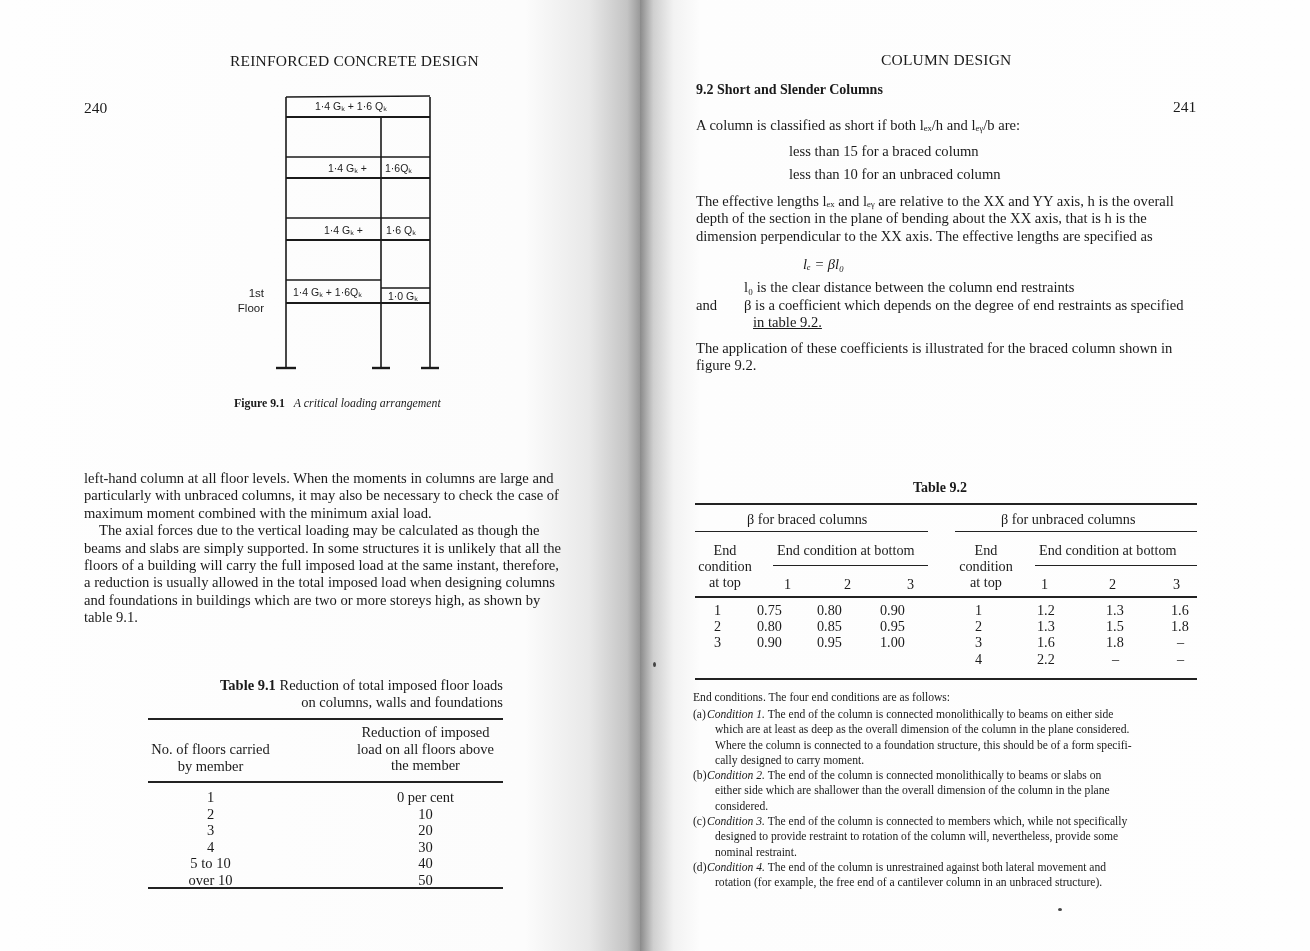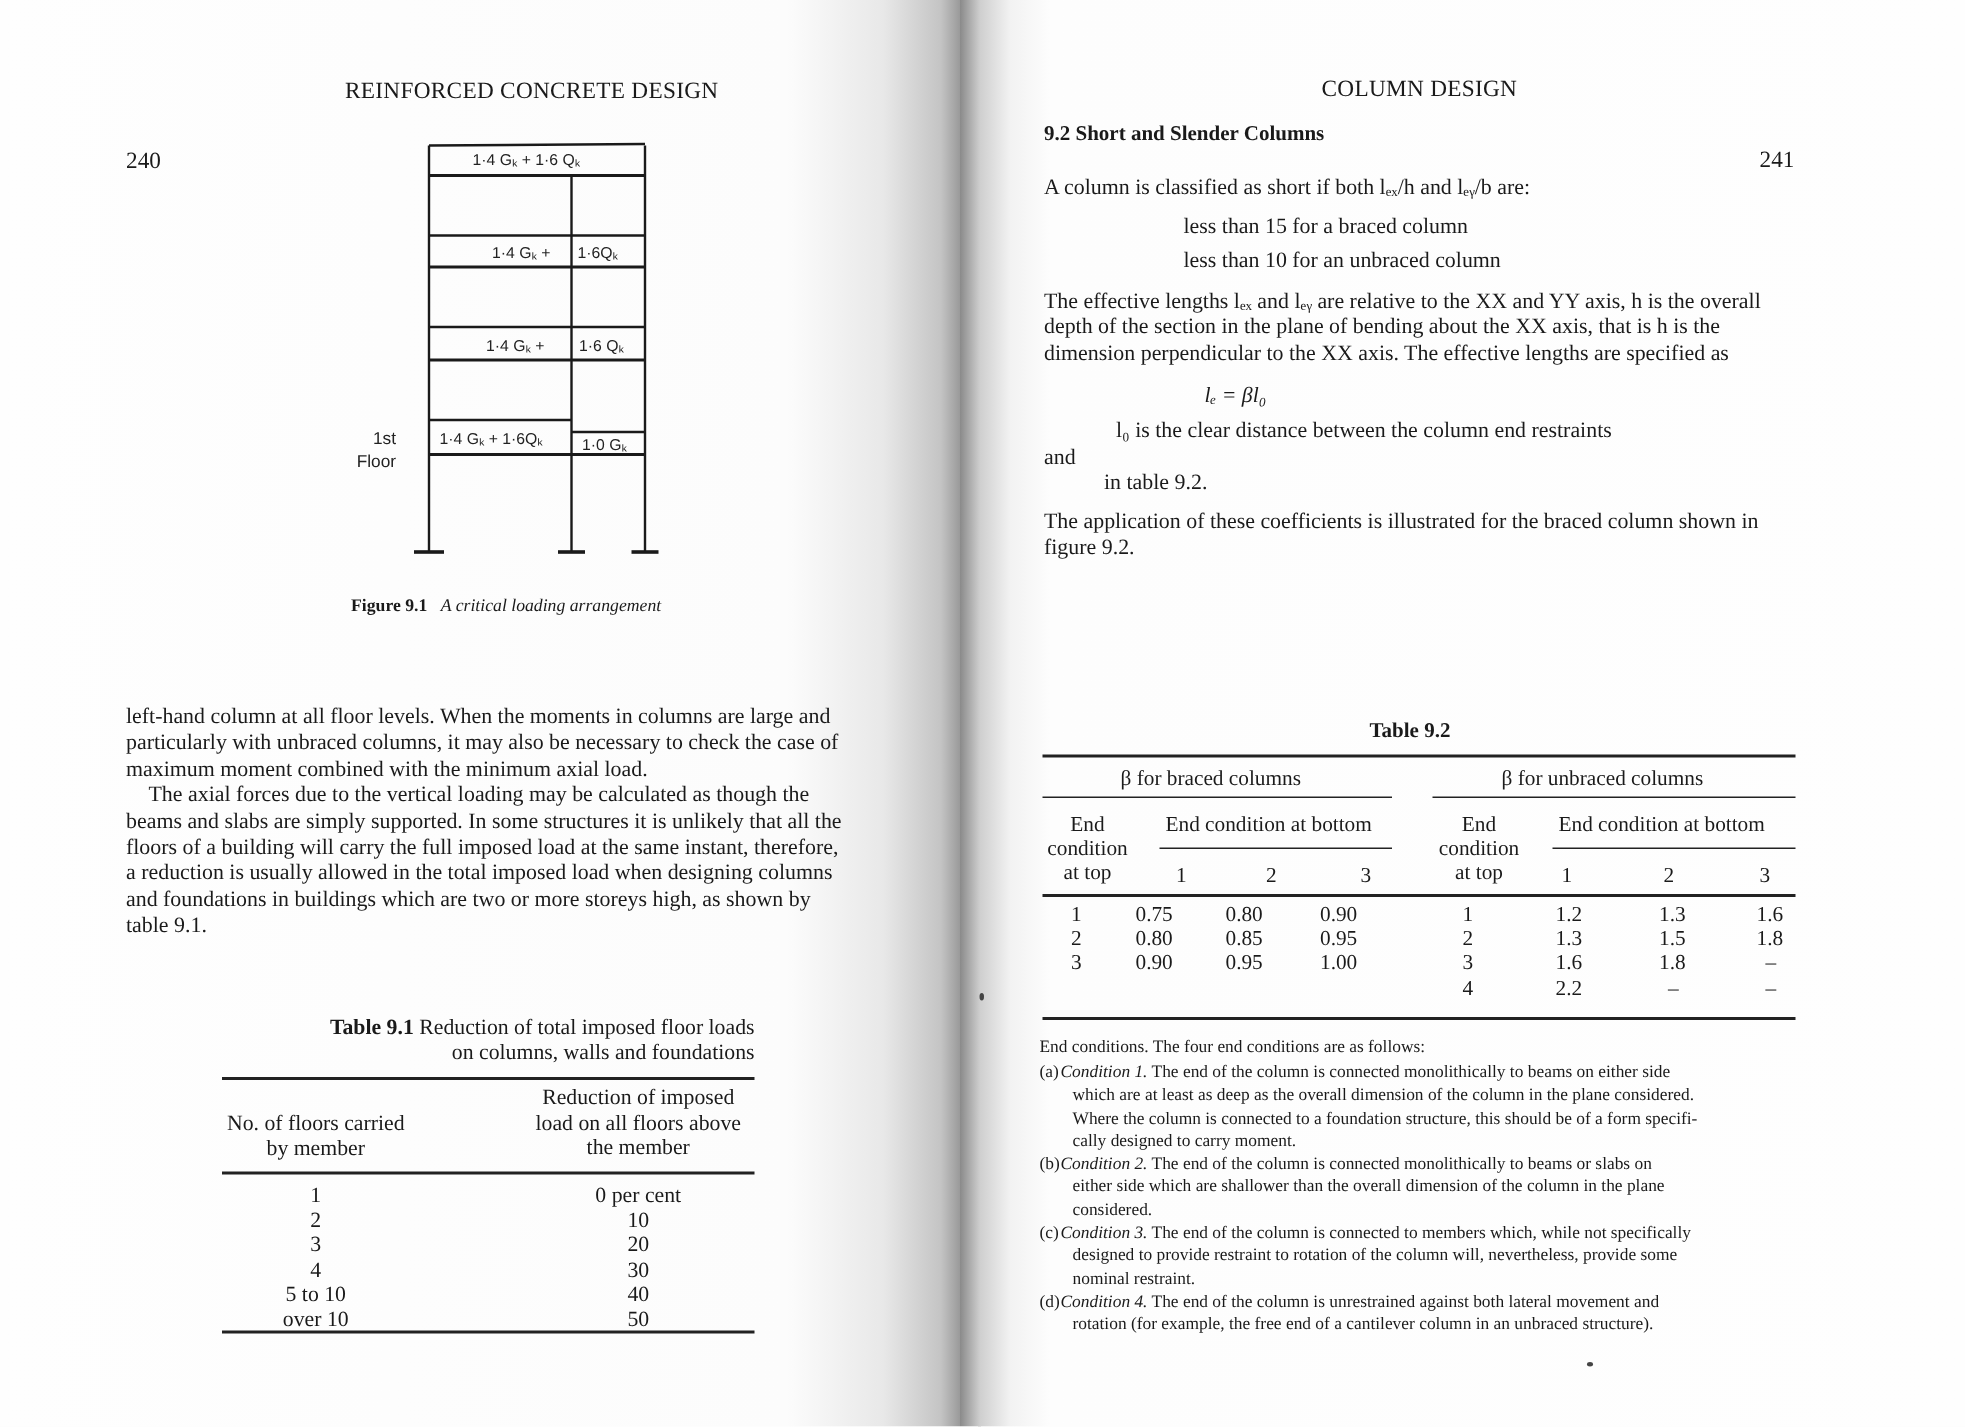--- a/index.html
+++ b/index.html
@@ -162,21 +162,22 @@
   <div class="abs para" style="left:56px;top:193px;width:560px;">
     <div>The effective lengths lₑₓ and lₑᵧ are relative to the XX and YY axis, h is the overall</div>
     <div>depth of the section in the plane of bending about the XX axis, that is h is the</div>
     <div>dimension perpendicular to the XX axis. The effective lengths are specified as</div>
   </div>
 
   <div class="abs ital" style="left:163px;top:256px;font-size:14.5px;text-align:center;">lₑ = βl₀</div>
 
   <div class="abs para" style="left:104px;top:279px;">l₀ is the clear distance between the column end restraints</div>
   <div class="abs para" style="left:56px;top:297px;">and</div>
-  <div class="abs para" style="left:96px;top:314px;">in table 9.2.</div>
+  <div class="abs para" style="left:104px;top:297px;">β is a coefficient which depends on the degree of end restraints as specified</div>
+  <div class="abs para" style="left:113px;top:314px;text-decoration:underline;">in table 9.2.</div>
 
   <div class="abs para" style="left:56px;top:340px;width:560px;">
     <div>The application of these coefficients is illustrated for the braced column shown in</div>
     <div>figure 9.2.</div>
   </div>
 
   <div class="abs bold" style="left:273px;top:480px;font-size:14px;">Table 9.2</div>
   <div class="rule" style="left:55px;top:503px;width:502px;"></div>
 
   <div class="t92">

